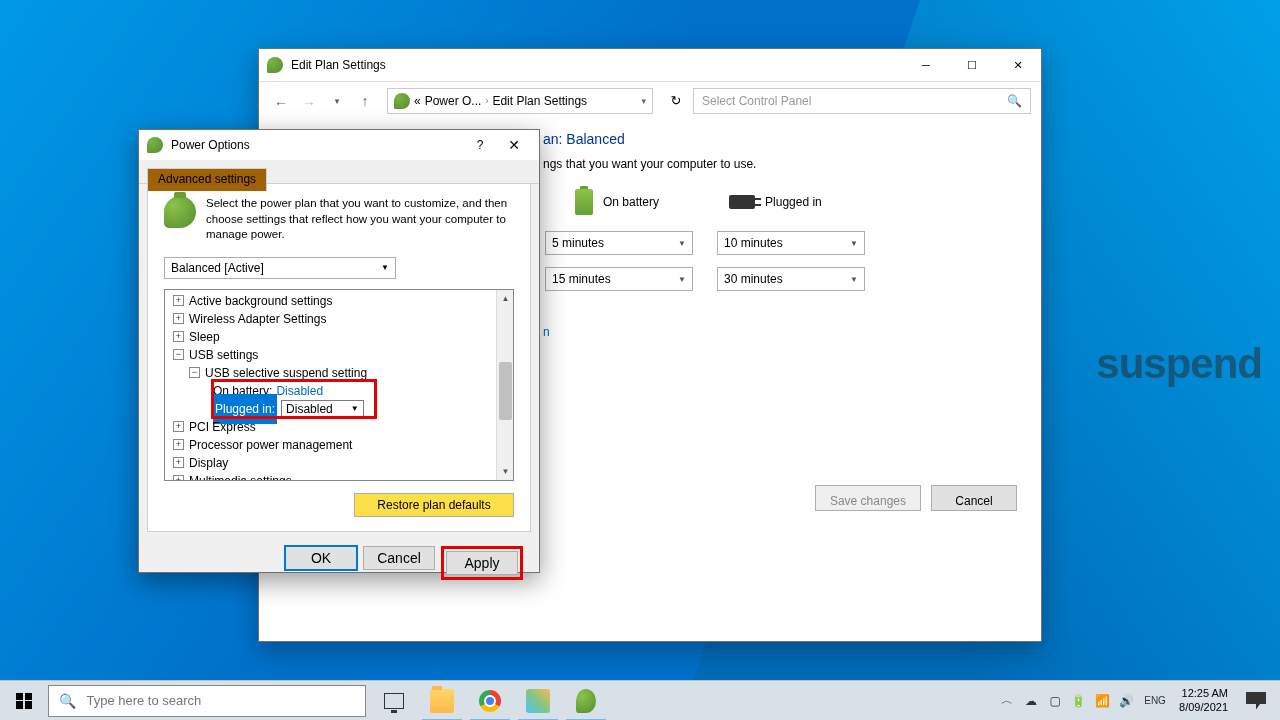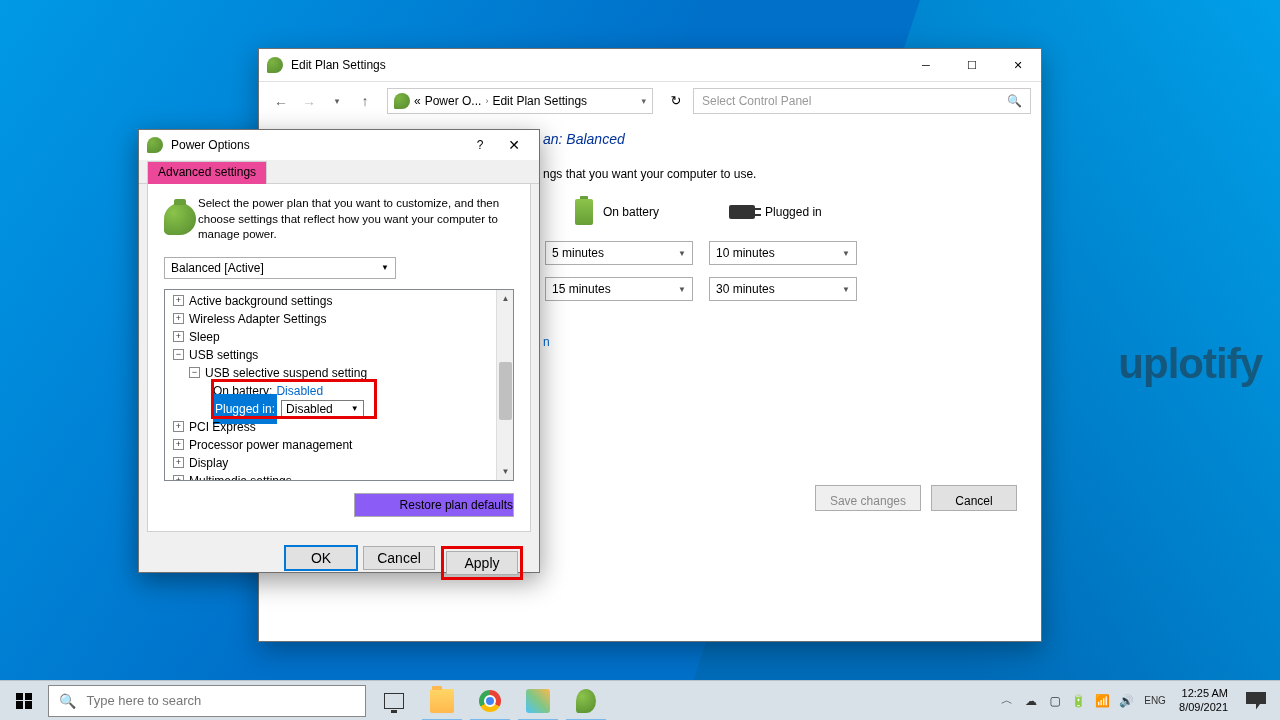--- a/index.html
+++ b/index.html
@@ -26,46 +26,46 @@
 .nav-arrow.disabled { color: #bbb; }
 .breadcrumb { flex: 1; height: 26px; border: 1px solid #ccc; display: flex; align-items: center; padding: 0 6px; font-size: 12px; gap: 4px; margin: 0 6px; }
 .bc-icon { width: 16px; height: 16px; background: radial-gradient(circle at 30% 30%, #7cb342, #558b2f); border-radius: 50% 50% 50% 10%; }
 .bc-sep { color: #666; font-size: 9px; }
 .bc-dd { margin-left: auto; color: #666; font-size: 9px; }
 .refresh-btn { width: 26px; height: 26px; display: flex; align-items: center; justify-content: center; font-size: 13px; cursor: pointer; }
 .searchbox { width: 338px; height: 26px; border: 1px solid #ccc; display: flex; align-items: center; padding: 0 8px; font-size: 12px; color: #999; }
 .searchbox .sicon { margin-left: auto; color: #666; font-size: 12px; }
 
 .content1 { padding: 12px 24px; font-size: 12px; color: #000; position: relative; }
-.plan-title { font-size: 14px; color: #003399; margin-bottom: 20px; margin-left: 260px; font-style: italic; }
+.plan-title { font-size: 14px; color: #003399; margin-bottom: 10px; margin-left: 260px; }
 .plan-sub { font-size: 12px; color: #000; margin-bottom: 18px; margin-left: 260px; }
 .power-headers { display: flex; gap: 70px; margin-left: 292px; margin-bottom: 16px; align-items: center; }
 .ph-item { display: flex; align-items: center; gap: 10px; font-size: 12px; }
 .batt-icon { width: 18px; height: 26px; background: linear-gradient(#8bc34a, #689f38); border-radius: 2px; position: relative; }
 .batt-icon::before { content: ''; position: absolute; top: -3px; left: 5px; width: 8px; height: 3px; background: #689f38; border-radius: 1px 1px 0 0; }
 .plug-icon { width: 26px; height: 14px; background: #333; border-radius: 2px; position: relative; }
 .plug-icon::before { content: ''; position: absolute; right: -6px; top: 3px; width: 6px; height: 2px; background: #333; box-shadow: 0 6px 0 #333; }
-.setting-row { display: flex; margin-left: 262px; margin-bottom: 12px; gap: 16px; }
+.setting-row { display: flex; margin-left: 262px; margin-bottom: 12px; gap: 24px; }
 .dropdown { width: 148px; height: 24px; border: 1px solid #adadad; background: #fff; display: flex; align-items: center; padding: 0 6px; font-size: 12px; cursor: pointer; }
 .dropdown .dd-arrow { margin-left: auto; font-size: 8px; color: #555; }
 .link { color: #0066cc; font-size: 12px; margin-left: 260px; display: block; margin-top: 34px; }
 .btn-row1 { position: absolute; right: 24px; top: 366px; display: flex; gap: 10px; }
 .btn { min-width: 86px; height: 26px; border: 1px solid #adadad; background: #e1e1e1; font-size: 12px; cursor: pointer; padding: 8px 14px; }
 .btn.disabled { color: #888; background: #efefef; }
 
 
 .window2 { position: absolute; left: 138px; top: 129px; width: 402px; height: 444px; background: #f0f0f0; border: 1px solid #707070; box-shadow: 0 8px 25px rgba(0,0,0,.4); z-index: 20; }
 .titlebar2 { height: 30px; display: flex; align-items: center; padding: 0 8px; background: #fff; }
 .tb2-spacer { flex: 1; }
 .tb2-help { width: 34px; text-align: center; font-size: 12px; cursor: pointer; }
 .tb2-close { width: 34px; text-align: center; font-size: 14px; cursor: pointer; }
 .tab-strip { height: 24px; display: flex; padding-left: 8px; border-bottom: 1px solid #d0d0d0; background: #f0f0f0; }
-.tab { padding: 3px 10px 0; font-size: 12px; border: 1px solid #d0d0d0; border-bottom: none; background: #ec4899; position: relative; top: 1px; }
+.tab { padding: 3px 10px 0; font-size: 12px; border: 1px solid #d0d0d0; border-bottom: none; background: #a16207; position: relative; top: 8px; }
 .dlg-body { padding: 12px 16px; background: #fff; margin: 0 8px; border: 1px solid #d0d0d0; border-top: none; height: 348px; }
-.dlg-desc { display: flex; gap: 2px; margin-bottom: 14px; align-items: center; }
+.dlg-desc { display: flex; gap: 10px; margin-bottom: 14px; }
 .dlg-icon { width: 32px; height: 32px; flex-shrink: 0; background: radial-gradient(circle at 30% 30%, #8bc34a, #558b2f); border-radius: 50% 50% 50% 15%; position: relative; }
 .dlg-icon::after { content: ''; position: absolute; top: -4px; left: 10px; width: 12px; height: 6px; background: #689f38; border-radius: 2px 2px 0 0; }
 .dlg-desc-text { font-size: 11.5px; line-height: 1.35; }
 .plan-dd { width: 232px; height: 22px; border: 1px solid #adadad; background: #fff; display: flex; align-items: center; padding: 0 6px; font-size: 12px; cursor: pointer; margin-bottom: 10px; }
 .plan-dd .dd-arrow { margin-left: auto; font-size: 8px; }
 .tree { border: 1px solid #828790; height: 192px; overflow: hidden; position: relative; font-size: 12px; padding: 2px 0; background: #fff; }
 .tree-scroll { position: absolute; right: 0; top: 0; width: 17px; height: 100%; background: #f0f0f0; border-left: 1px solid #ddd; }
 .tree-scroll .thumb { position: absolute; left: 2px; top: 72px; width: 13px; height: 58px; background: #c0c0c0; border-radius: 2px; }
 .tree-scroll .arr { position: absolute; left: 0; width: 17px; height: 17px; display: flex; align-items: center; justify-content: center; font-size: 8px; color: #555; }
 .tree-scroll .arr.up { top: 0; }
@@ -74,21 +74,21 @@
 .tree-row.lvl1 { padding-left: 8px; }
 .tree-row.lvl2 { padding-left: 24px; }
 .tree-row.lvl3 { padding-left: 48px; }
 .exp { width: 11px; height: 11px; border: 1px solid #888; display: inline-flex; align-items: center; justify-content: center; font-size: 9px; line-height: 1; margin-right: 5px; color: #333; background: #fff; cursor: pointer; flex-shrink: 0; }
 .tree-label { }
 .val-link { color: #0066cc; margin-left: 4px; }
 .sel-label { background: #0078d7; color: #fff; padding: 8px 2px; }
 .combo { border: 1px solid #7a7a7a; height: 18px; display: inline-flex; align-items: center; padding: 0 4px; margin-left: 4px; font-size: 12px; background: #fff; }
 .combo .dd-arrow { margin-left: 18px; font-size: 8px; }
 .redbox1 { position: absolute; border: 3px solid #e60000; pointer-events: none; }
-.restore-btn { display: block; margin: 12px 0 0 auto; width: 160px; height: 24px; border: 1px solid #adadad; background: #8b5cf6; font-size: 12px; cursor: pointer; text-align: right; }
+.restore-btn { display: block; margin: 12px 0 0 auto; width: 160px; height: 24px; border: 1px solid #adadad; background: #fde047; font-size: 12px; cursor: pointer; }
 .dlg-btns { display: flex; justify-content: flex-end; gap: 6px; padding: 14px 16px 0; }
 .dlg-btn { width: 72px; height: 24px; border: 1px solid #adadad; background: #e1e1e1; font-size: 14px; cursor: pointer; }
 .dlg-btn.default { border: 1px solid #0078d7; outline: 1px solid #0078d7; }
 .redbox-apply { border: 3px solid #e60000; padding: 2px; }
 
 
 .taskbar { position: absolute; left: 0; bottom: 0; width: 100%; height: 40px; background: #d8e0e8; display: flex; align-items: center; z-index: 100; border-top: 1px solid #b8c0c8; }
 .start-btn { width: 48px; height: 40px; display: flex; align-items: center; justify-content: center; cursor: pointer; }
 .win-logo { width: 16px; height: 16px; display: grid; grid-template: 1fr 1fr / 1fr 1fr; gap: 1.5px; }
 .win-logo span { background: #000; }
@@ -108,21 +108,21 @@
 
 .tray { margin-left: auto; display: flex; align-items: center; height: 40px; padding-right: 6px; gap: 4px; }
 .tray-icon { width: 20px; height: 40px; display: flex; align-items: center; justify-content: center; font-size: 12px; color: #333; cursor: pointer; }
 .tray-time { font-size: 11px; text-align: right; line-height: 1.2; padding: 0 6px; cursor: pointer; }
 .notif { width: 20px; height: 18px; background: #333; clip-path: polygon(0 0, 100% 0, 100% 70%, 70% 70%, 50% 100%, 50% 70%, 0 70%); margin: 0 8px; }
 </style>
 </head>
 <body>
 
 <div class="desktop-bg"></div>
-<div class="watermark">uplotify</div>
+<div class="watermark">suspend</div>
 
 <div class="window1">
   <div class="titlebar1">
     <div class="app-icon"></div>
     <div class="title-text">Edit Plan Settings</div>
     <div class="winbtns">
       <div class="winbtn">─</div>
       <div class="winbtn">☐</div>
       <div class="winbtn close">✕</div>
     </div>

